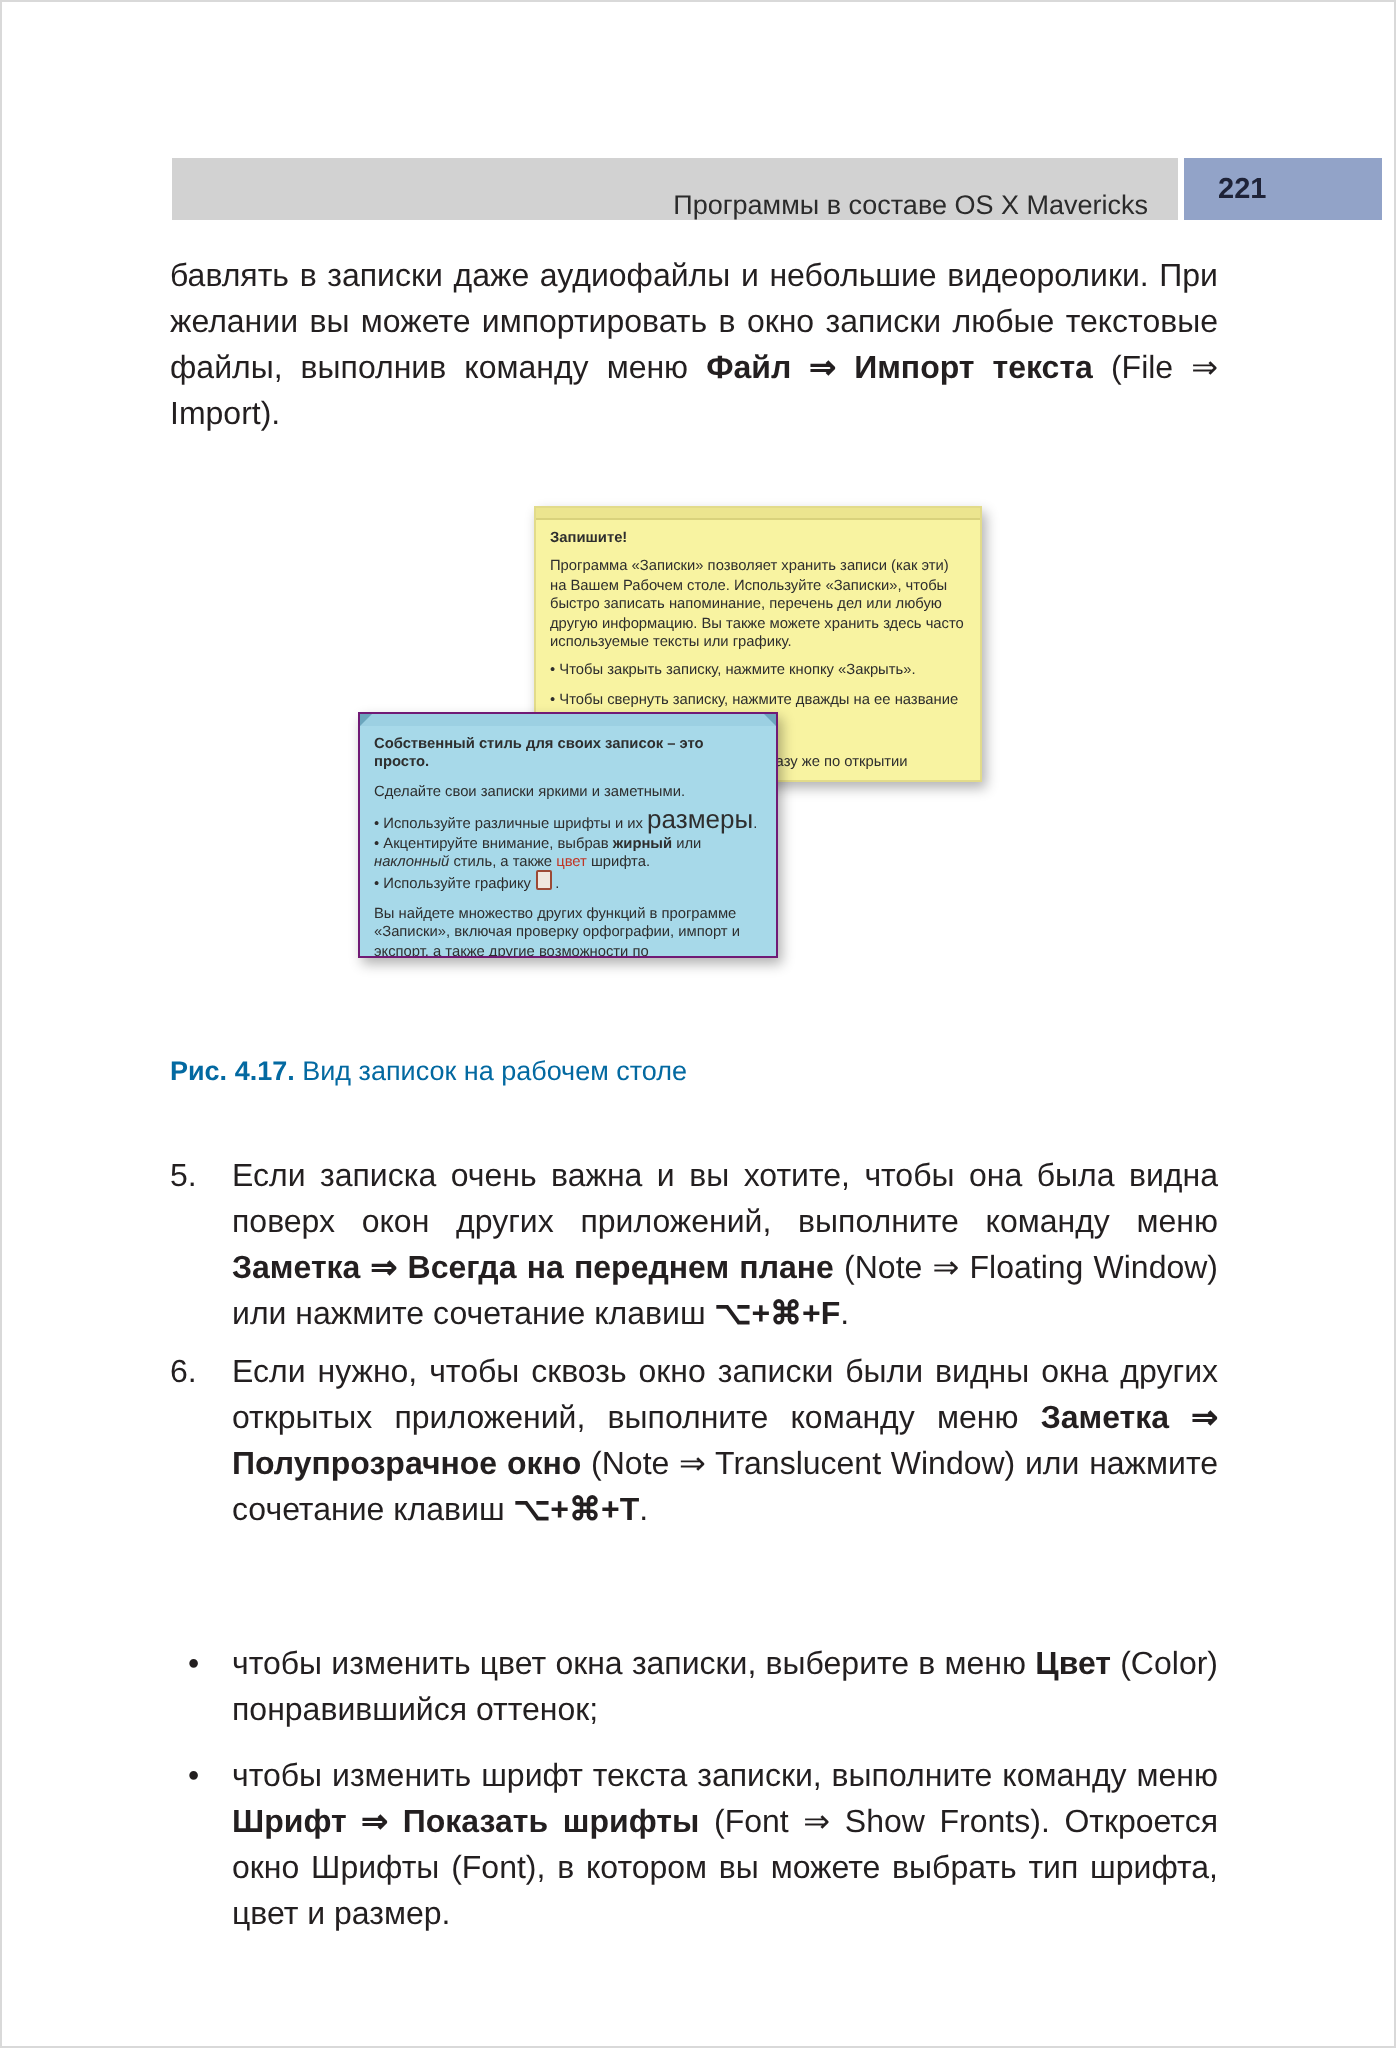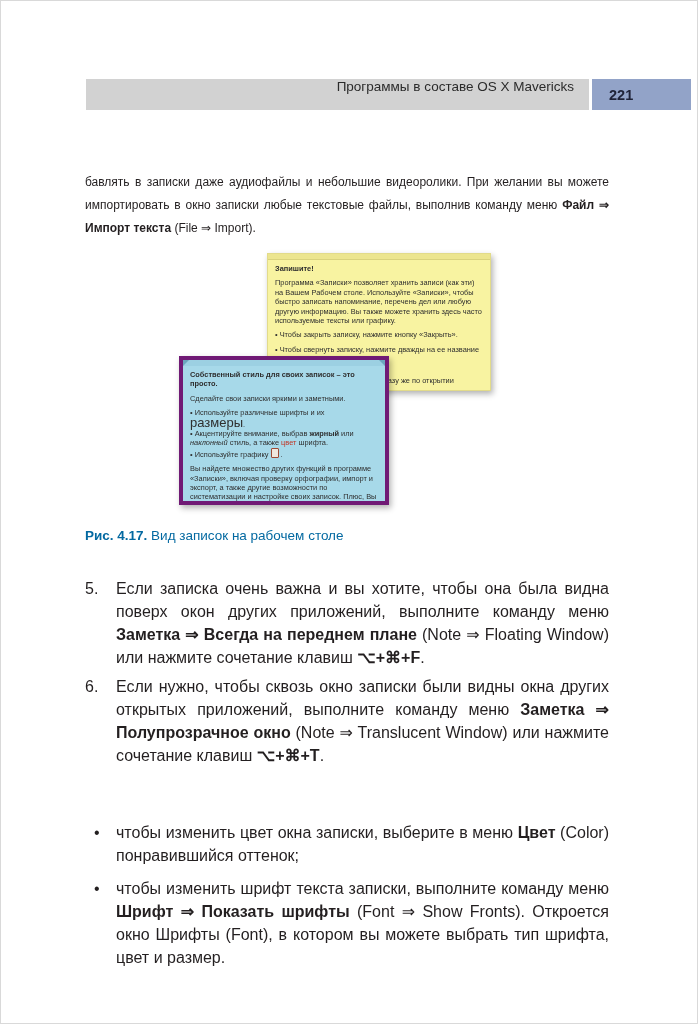--- a/index.html
+++ b/index.html
@@ -2,50 +2,50 @@
 <html lang="ru"><head>
 <meta charset="utf-8">
 <style>
   html,body{margin:0;padding:0;background:#fff;}
   .page{position:relative;width:698px;height:1024px;background:#ffffff;
         font-family:"Liberation Sans",sans-serif;color:#231f20;overflow:hidden;
         border:1px solid #d9d9d9;box-sizing:border-box;}
 
   
   .header{position:absolute;left:85px;top:78px;width:605px;height:31px;display:flex;}
-  .header-bar{flex:1;background:#d2d2d2;display:flex;align-items:flex-start;
+  .header-bar{flex:1;background:#d2d2d2;display:flex;align-items:flex-end;
               justify-content:flex-end;padding-right:15px;font-size:13.5px;color:#2b2b2b;}
   .page-box{width:99px;margin-left:3px;background:#92a3c8;display:flex;align-items:center;
             padding-left:17px;font-weight:bold;font-size:14.5px;color:#1f2338;box-sizing:border-box;}
 
   
-  .para{position:absolute;left:84px;width:524px;font-size:12px;line-height:23px;
-        text-align:justify;margin-top:44px;}
+  .para{position:absolute;left:84px;width:524px;font-size:16px;line-height:23px;
+        text-align:justify;}
   .p1{top:126px;}
   .p2{top:763px;}
   .seg-big{font-size:13px;}
 
   .list-item{position:absolute;left:84px;width:524px;display:flex;font-size:16px;line-height:23px;}
   .li-5{top:576px;}
   .li-6{top:674px;}
   .bl-1{top:820px;}
   .bl-2{top:876px;}
   .li-num{width:31px;flex:none;}
   .li-num.bullet{padding-left:9px;box-sizing:border-box;}
   .li-text{flex:1;text-align:justify;}
 
   
   .figure{position:absolute;left:84px;top:252px;width:524px;height:266px;}
   .note{position:absolute;box-sizing:border-box;font-size:7.4px;line-height:9.4px;
         color:#2e2e2e;overflow:hidden;box-shadow:2px 3px 6px rgba(0,0,0,0.30);}
   .note-yellow{left:182px;top:0;width:224px;height:138px;background:#f8f3a1;
                border:1px solid #e2db8a;}
   .note-yellow .strip{height:5px;background:#ece58f;border-bottom:1px solid #d9d27c;}
-  .note-blue{left:94px;top:103px;width:210px;height:149px;background:#a7d9e9;
-             border:4px solid #701a75;}
+  .note-blue{left:94px;top:103px;width:210px;height:123px;background:#a7d9e9;
+             border:1px solid #701a75;}
   .note-blue .strip{height:6px;background:#9cd0e2;position:relative;}
   .fold{position:absolute;top:0;width:0;height:0;}
   .fold-left{left:0;border-top:6px solid #6ba6bd;border-right:6px solid transparent;}
   .fold-right{right:0;border-top:6px solid #6ba6bd;border-left:6px solid transparent;}
   .note-inner{padding:4px 7px 4px 7px;}
   .nb{font-weight:bold;}
   .mt{margin-top:5px;}
   .fragment{position:absolute;left:112px;top:122px;}
   .photo-icon{display:inline-block;width:6px;height:8px;border:1px solid #9c4a35;
               border-radius:1px;background:#efe7de;vertical-align:-1px;}

